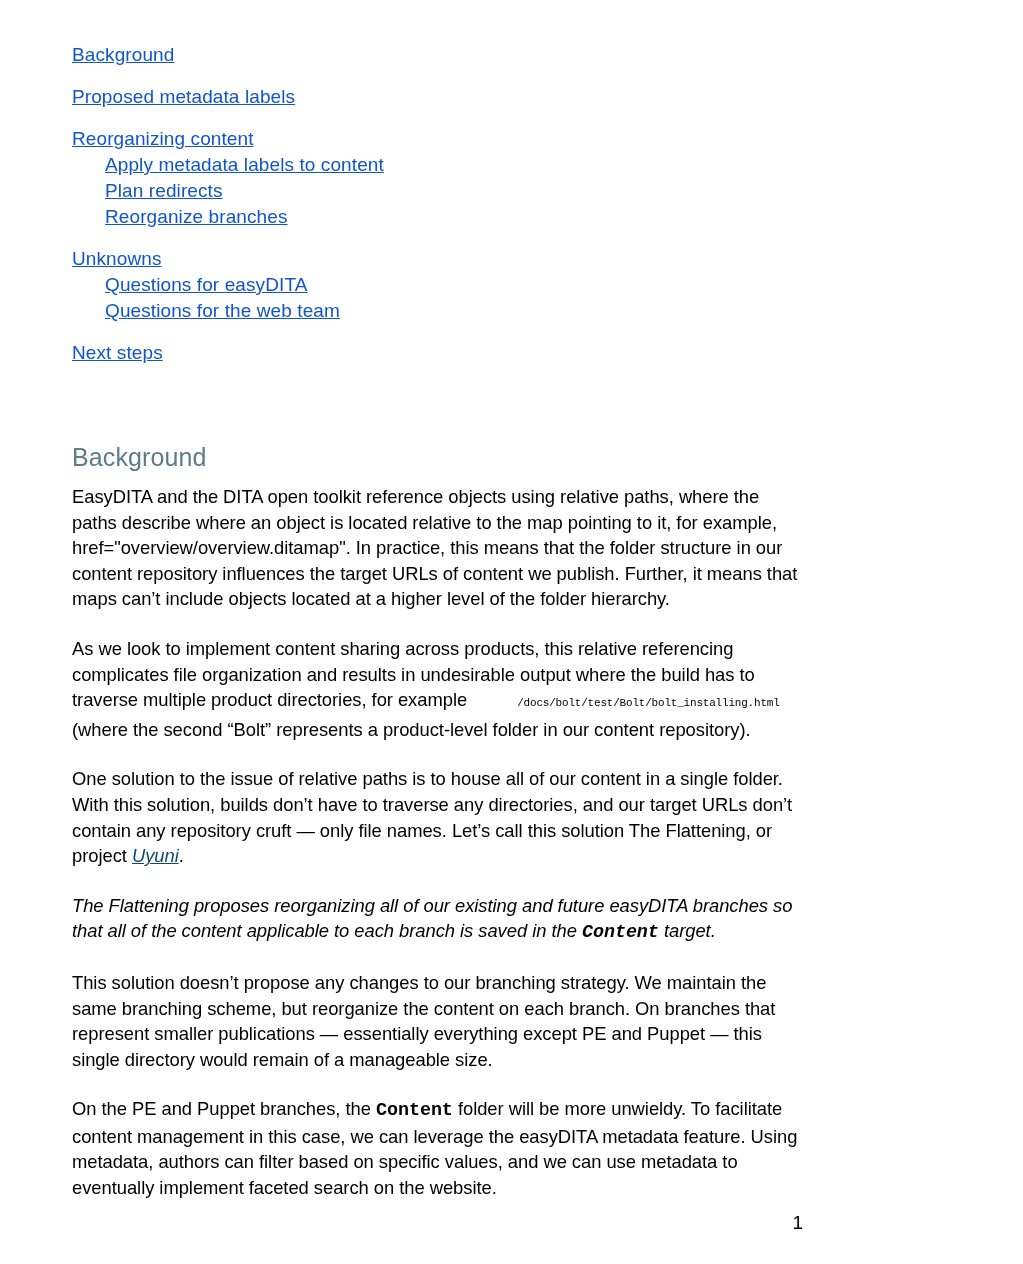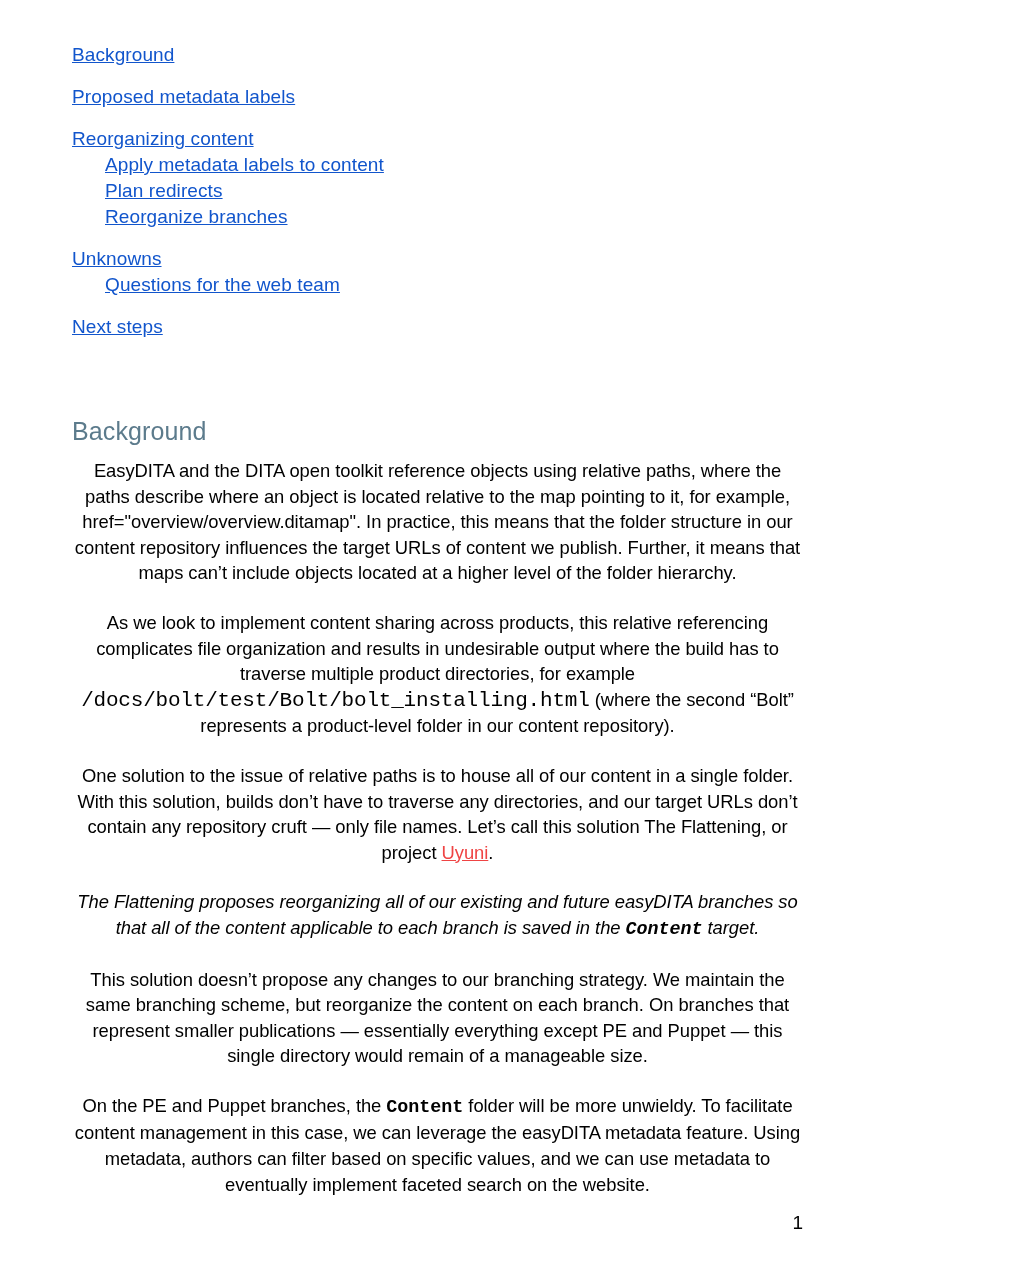--- a/index.html
+++ b/index.html
@@ -54,37 +54,38 @@
   }
 
   
   .body-par {
     font-size: 18.4px;
     line-height: 25.6px;
     margin: 0 0 24px 0;
     color: #000000;
     letter-spacing: -0.05px;
     max-width: 838px;
-    text-align: center;
   }
   .body-par.italic {
     font-style: italic;
   }
   .body-par .bold {
     font-weight: bold;
     font-family: Liberation Mono, monospace;
   }
   .body-par .mono {
     font-family: "Liberation Mono", monospace;
-    font-size: 21px;
+    font-size: 11px;
     letter-spacing: -0.2px;
+    margin-left: 45px;
   }
   .body-par .inline-link {
-    color: #ef4444;
+    color: #0c4a6e;
     text-decoration: underline;
+    font-style: italic;
   }
 
   
   .page-number {
     position: absolute;
     right: 72px;
     bottom: 30px;
     font-size: 19px;
     line-height: 22px;
     color: #000000;
@@ -107,20 +108,21 @@
 
     <div class="toc-group">
       <a class="toc-link level-1">Reorganizing content</a>
       <a class="toc-link level-2">Apply metadata labels to content</a>
       <a class="toc-link level-2">Plan redirects</a>
       <a class="toc-link level-2">Reorganize branches</a>
     </div>
 
     <div class="toc-group">
       <a class="toc-link level-1">Unknowns</a>
+      <a class="toc-link level-2">Questions for easyDITA</a>
       <a class="toc-link level-2">Questions for the web team</a>
     </div>
 
     <div class="toc-group">
       <a class="toc-link level-1">Next steps</a>
     </div>
 
   </nav>
 
   <h1 class="section-heading">Background</h1>

